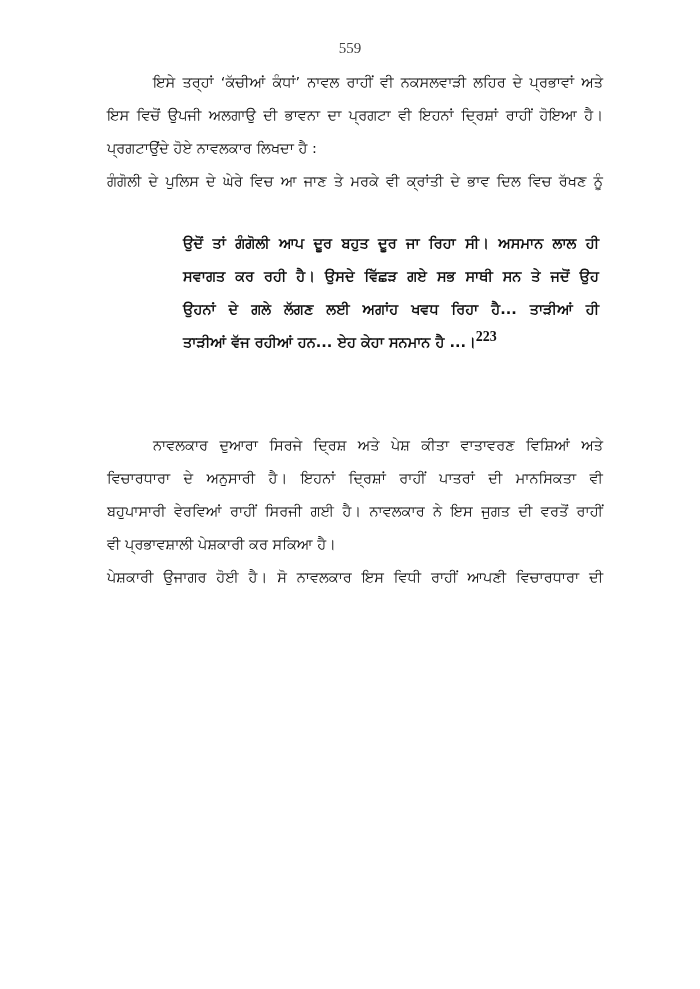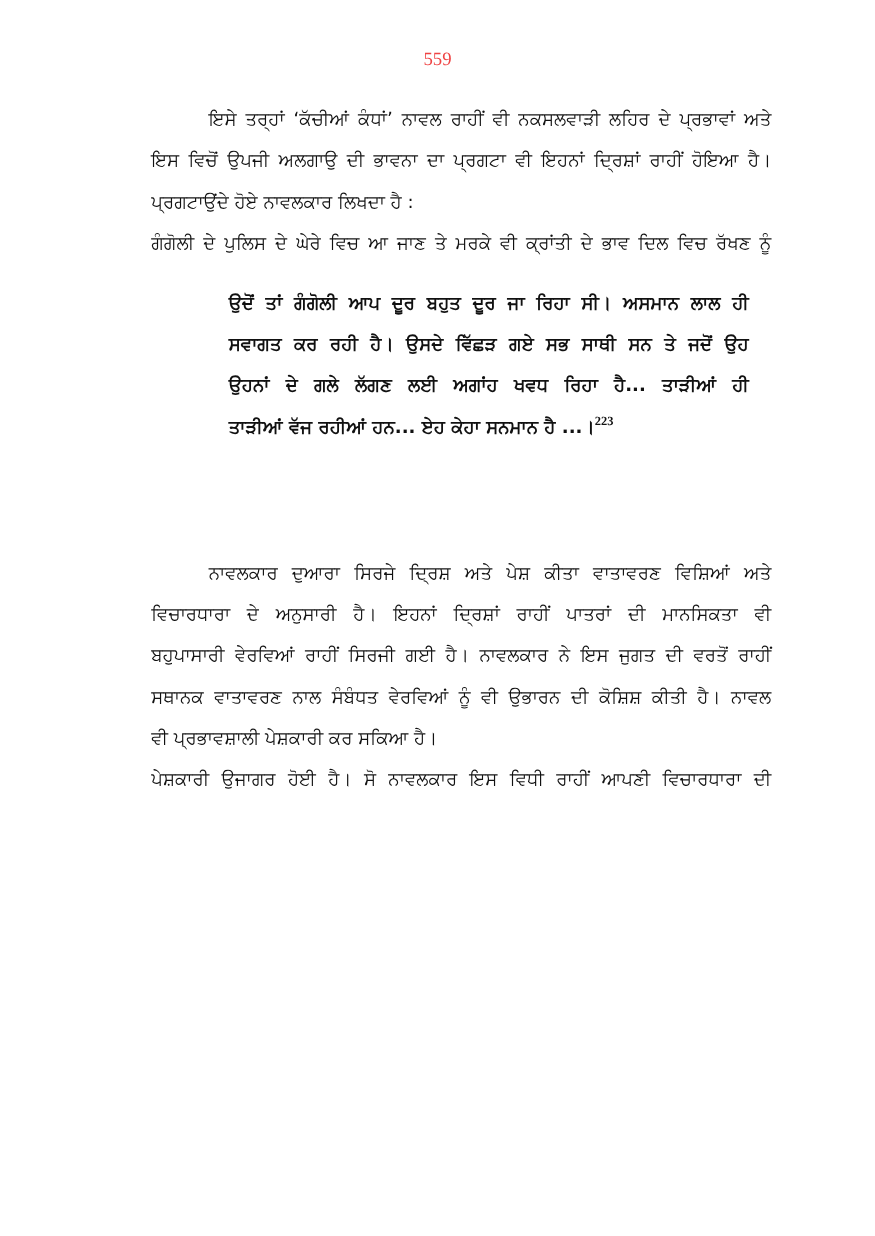--- a/index.html
+++ b/index.html
@@ -16,30 +16,30 @@
       color: #111111;
     }
     .page-number {
       position: absolute;
       top: 40px;
       left: 0;
       width: 700px;
       text-align: center;
       font-family: "Liberation Serif", serif;
       font-size: 15px;
-      color: #ef4444;
+      color: #404040;
     }
     .para {
       position: absolute;
       left: 103px;
       width: 496px;
       font-size: 14.5px;
       line-height: 33px;
       text-align: justify;
-      margin: 18px;
+      margin: 4px;
     }
     .para .line {
       display: block;
       text-align: justify;
       text-align-last: justify;
       white-space: nowrap;
       height: 33px;
     }
     .para .line.last {
       text-align-last: left;
@@ -60,21 +60,21 @@
       text-align: justify;
       text-align-last: justify;
       white-space: nowrap;
       height: 33px;
     }
     .quote .line.last {
       text-align-last: left;
     }
     sup.fn {
       font-family: "Liberation Serif", serif;
-      font-size: 10px;
+      font-size: 14px;
       vertical-align: 6px;
       line-height: 0;
     }
   </style>
 </head>
 <body>
 
 <div>
 
   <div class="page-number">559</div>
@@ -90,18 +90,17 @@
     <span class="line">ਉਦੋਂ ਤਾਂ ਗੰਗੋਲੀ ਆਪ ਦੂਰ ਬਹੁਤ ਦੂਰ ਜਾ ਰਿਹਾ ਸੀ। ਅਸਮਾਨ ਲਾਲ ਹੀ</span>
     <span class="line">ਸਵਾਗਤ ਕਰ ਰਹੀ ਹੈ। ਉਸਦੇ ਵਿੱਛੜ ਗਏ ਸਭ ਸਾਥੀ ਸਨ ਤੇ ਜਦੋਂ ਉਹ</span>
     <span class="line">ਉਹਨਾਂ ਦੇ ਗਲੇ ਲੱਗਣ ਲਈ ਅਗਾਂਹ ਖਵਧ ਰਿਹਾ ਹੈ... ਤਾੜੀਆਂ ਹੀ</span>
     <span class="line last"><span>ਤਾੜੀਆਂ ਵੱਜ ਰਹੀਆਂ ਹਨ... ਏਹ ਕੇਹਾ ਸਨਮਾਨ ਹੈ ...।</span><sup class="fn">223</sup></span>
   </div>
 
   <div class="para" style="top:425px;">
     <span class="line indent">ਨਾਵਲਕਾਰ ਦੁਆਰਾ ਸਿਰਜੇ ਦ੍ਰਿਸ਼ ਅਤੇ ਪੇਸ਼ ਕੀਤਾ ਵਾਤਾਵਰਣ ਵਿਸ਼ਿਆਂ ਅਤੇ</span>
     <span class="line">ਵਿਚਾਰਧਾਰਾ ਦੇ ਅਨੁਸਾਰੀ ਹੈ। ਇਹਨਾਂ ਦ੍ਰਿਸ਼ਾਂ ਰਾਹੀਂ ਪਾਤਰਾਂ ਦੀ ਮਾਨਸਿਕਤਾ ਵੀ</span>
     <span class="line">ਬਹੁਪਾਸਾਰੀ ਵੇਰਵਿਆਂ ਰਾਹੀਂ ਸਿਰਜੀ ਗਈ ਹੈ। ਨਾਵਲਕਾਰ ਨੇ ਇਸ ਜੁਗਤ ਦੀ ਵਰਤੋਂ ਰਾਹੀਂ</span>
-    <span class="line">ਸਥਾਨਕ ਵਾਤਾਵਰਣ ਨਾਲ ਸੰਬੰਧਤ ਵੇਰਵਿਆਂ ਨੂੰ ਵੀ ਉਭਾਰਨ ਦੀ ਕੋਸ਼ਿਸ਼ ਕੀਤੀ ਹੈ। ਨਾਵਲ</span>
     <span class="line last">ਵੀ ਪ੍ਰਭਾਵਸ਼ਾਲੀ ਪੇਸ਼ਕਾਰੀ ਕਰ ਸਕਿਆ ਹੈ।</span>
     <span class="line">ਪੇਸ਼ਕਾਰੀ ਉਜਾਗਰ ਹੋਈ ਹੈ। ਸੋ ਨਾਵਲਕਾਰ ਇਸ ਵਿਧੀ ਰਾਹੀਂ ਆਪਣੀ ਵਿਚਾਰਧਾਰਾ ਦੀ</span>
   </div>
 
 </div>
 
 </body></html>

